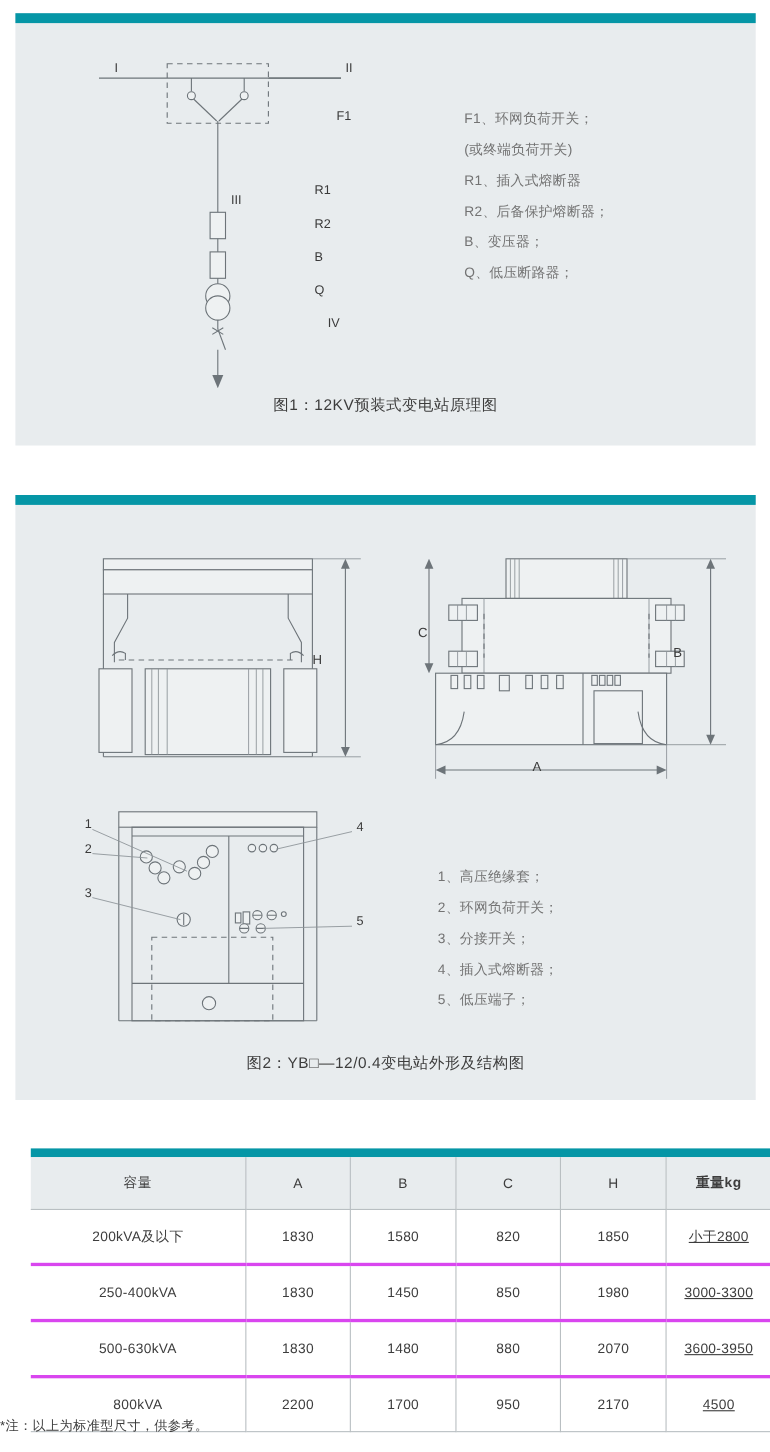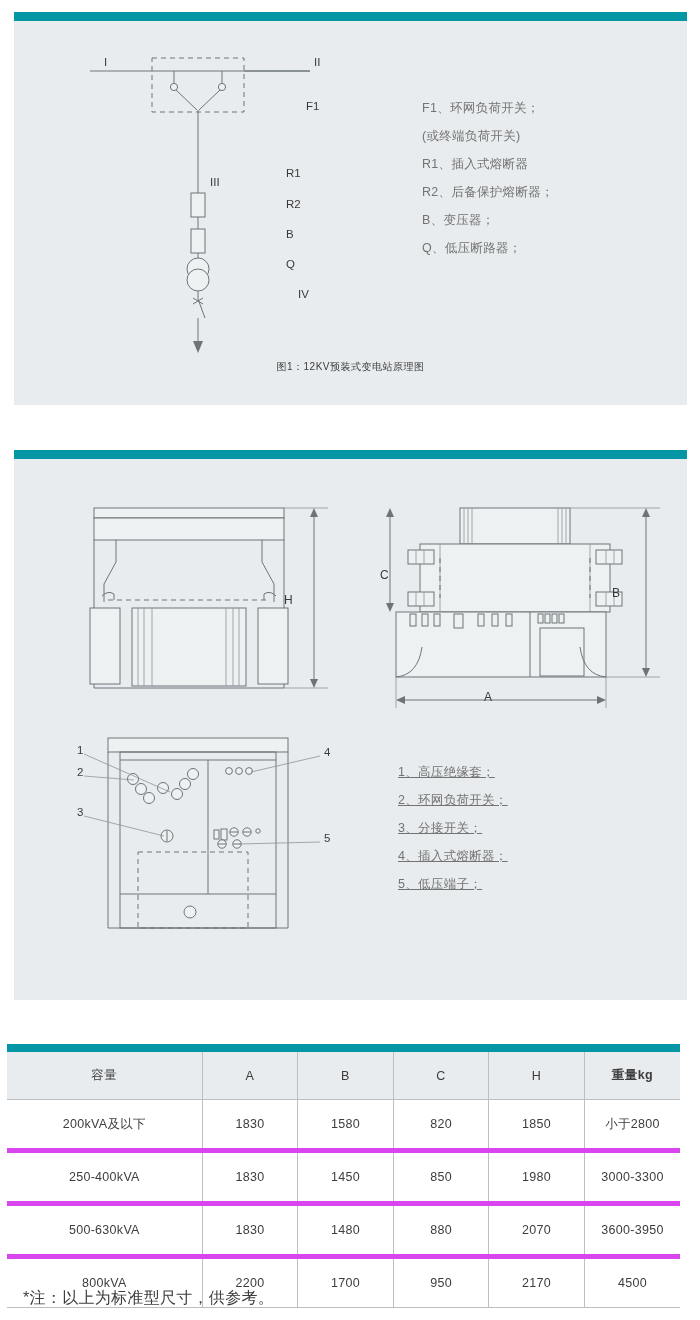--- a/index.html
+++ b/index.html
@@ -29,21 +29,21 @@
   }
 
   
   #panel-schematic { top: 12px; height: 393px; }
   #panel-outline   { top: 450px; height: 550px; }
 
   .fig-caption {
     position: absolute;
     width: 100%;
     text-align: center;
-    font-size: 10px;
+    font-size: 14px;
     color: #3d3d3d;
     letter-spacing: 0.5px;
   }
 
   .legend-list {
     position: absolute;
     font-size: 12.5px;
     line-height: 28px;
     color: #737373;
     letter-spacing: 0.3px;
@@ -58,21 +58,21 @@
 
   svg { display: block; }
   .ln   { stroke: #6d7479; stroke-width: 1; fill: none; }
   .ln-d { stroke: #6d7479; stroke-width: 1; fill: none; stroke-dasharray: 5 4; }
   .ln-t { stroke: #8d9499; stroke-width: 0.8; fill: none; }
   .fillw { fill: #eef1f2; }
 
   
   #spec-table-wrap {
     position: absolute;
-    left: 7px;
+    left: 28px;
     top: 1044px;
     width: 673px;
   }
   #spec-table-wrap .topbar {
     height: 8px;
     background: #0596a6;
     width: 100%;
   }
   table {
     border-collapse: collapse;
@@ -85,35 +85,35 @@
     font-weight: normal;
     height: 45px;
     border-bottom: 1px solid #b9bfc2;
     border-right: 1px solid #b9bfc2;
     letter-spacing: 0.5px;
   }
   thead th:last-child { border-right: none; font-weight: bold; }
   tbody td {
     height: 46px;
     text-align: center;
-    border-bottom: 5px solid #d946ef;
+    border-bottom: 3px solid #d946ef;
     border-right: 1px solid #b9bfc2;
     letter-spacing: 0.3px;
   }
-  tbody td:last-child { border-right: none; }
+  tbody td:last-child { border-right: none; text-decoration: underline; }
   tbody tr:last-child td { border-bottom: 1px solid #b9bfc2; }
   .col-cap { width: 29%; }
   .col-dim { width: 14.2%; }
   .col-wt  { width: 14.2%; }
 
   #table-note {
     position: absolute;
-    left: 23px;
+    left: 0;
     top: 1288px;
-    font-size: 16px;
+    font-size: 12px;
     color: #3d3d3d;
     letter-spacing: 0.3px;
   }
 </style>
 </head>
 <body>
 
 <div class="panel" id="panel-schematic">
   <div class="panel-bar"></div>
 
@@ -330,28 +330,29 @@
     <line class="ln-t" x1="22" y1="84" x2="102" y2="104"></line>
     <line class="ln-t" x1="258" y1="24" x2="189" y2="40"></line>
     <line class="ln-t" x1="258" y1="110" x2="177" y2="112"></line>
   </svg>
   <span class="lbl" style="left:63px; top:294px;">1</span>
   <span class="lbl" style="left:63px; top:316px;">2</span>
   <span class="lbl" style="left:63px; top:356px;">3</span>
   <span class="lbl" style="left:310px; top:296px;">4</span>
   <span class="lbl" style="left:310px; top:382px;">5</span>
 
-  <div class="legend-list" style="left:384px; top:308px;text-decoration:underline;">
+  <div class="legend-list" style="left:384px; top:333px;">
     <div>1、高压绝缘套；</div>
     <div>2、环网负荷开关；</div>
     <div>3、分接开关；</div>
     <div>4、插入式熔断器；</div>
     <div>5、低压端子；</div>
   </div>
 
+  <div class="fig-caption" style="top:508px;">图2：YB□—12/0.4变电站外形及结构图</div>
 </div>
 
 <div id="spec-table-wrap">
   <div class="topbar"></div>
   <table>
     <thead>
       <tr>
         <th class="col-cap">容量</th>
         <th class="col-dim">A</th>
         <th class="col-dim">B</th>

